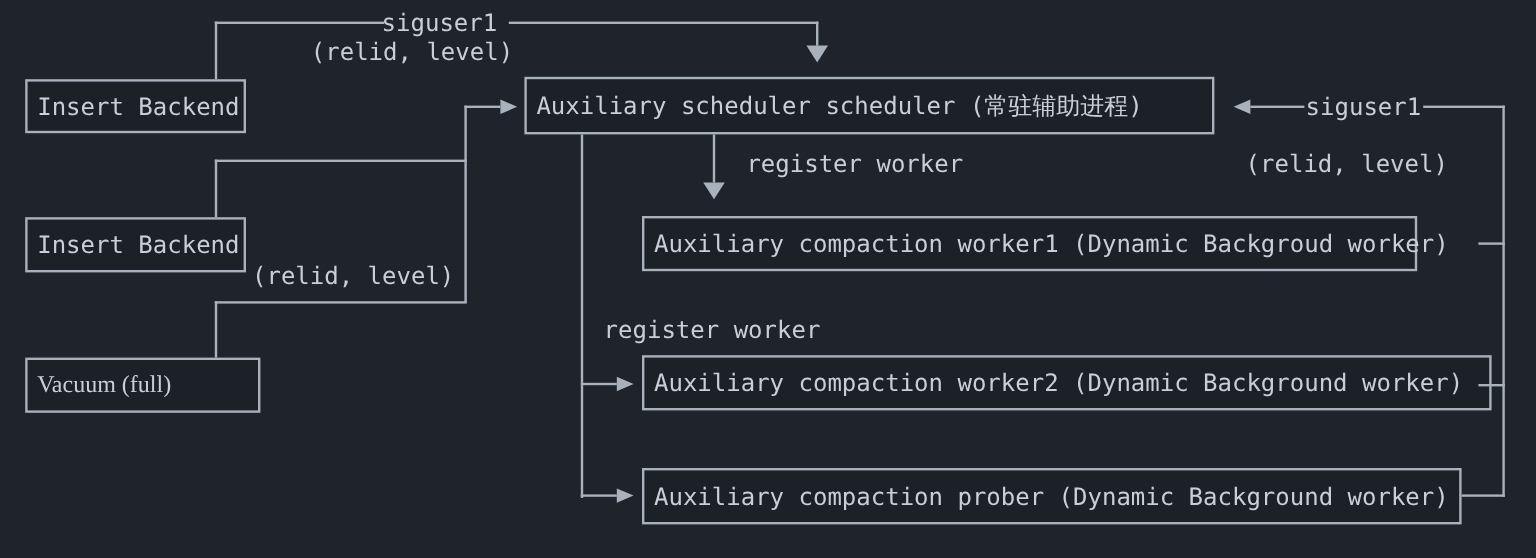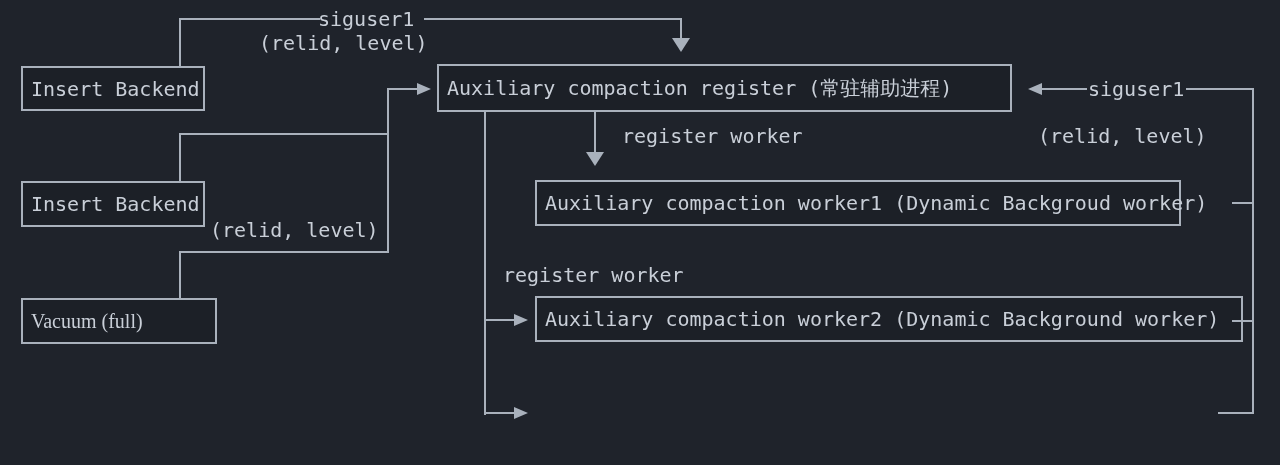--- a/index.html
+++ b/index.html
@@ -45,31 +45,34 @@
 
   <div class="node" style="left:21px;top:181px;width:184px;height:46px;">
     <span>Insert Backend</span>
   </div>
 
   <div class="node" style="left:21px;top:298px;width:196px;height:46px;font-family:Liberation Serif, serif;">
     <span>Vacuum (full)</span>
   </div>
 
   <div class="node" style="left:437px;top:64px;width:575px;height:48px;">
-    <span>Auxiliary compaction register (常驻辅助进程)</span>
+    <span>Auxiliary scheduler scheduler (常驻辅助进程)</span>
   </div>
 
   <div class="node" style="left:535px;top:180px;width:646px;height:46px;">
     <span>Auxiliary compaction worker1 (Dynamic Backgroud worker)</span>
   </div>
 
   <div class="node" style="left:535px;top:296px;width:708px;height:46px;">
     <span>Auxiliary compaction worker2 (Dynamic Background worker)</span>
   </div>
 
+  <div class="node" style="left:535px;top:390px;width:683px;height:47px;">
+    <span>Auxiliary compaction prober (Dynamic Background worker)</span>
+  </div>
 
   <div class="v" style="left:179px;top:18px;height:48px;"></div>
   <div class="h" style="left:179px;top:18px;width:141px;"></div>
   <div class="lbl" style="left:318px;top:7px;">siguser1</div>
   <div class="lbl" style="left:259px;top:31px;">(relid, level)</div>
   <div class="h" style="left:424px;top:18px;width:258px;"></div>
   <div class="v" style="left:680px;top:18px;height:20px;"></div>
   <div class="arr arr-down" style="left:672px;top:38px;"></div>
 
   <div class="v" style="left:387px;top:88px;height:164px;"></div>

